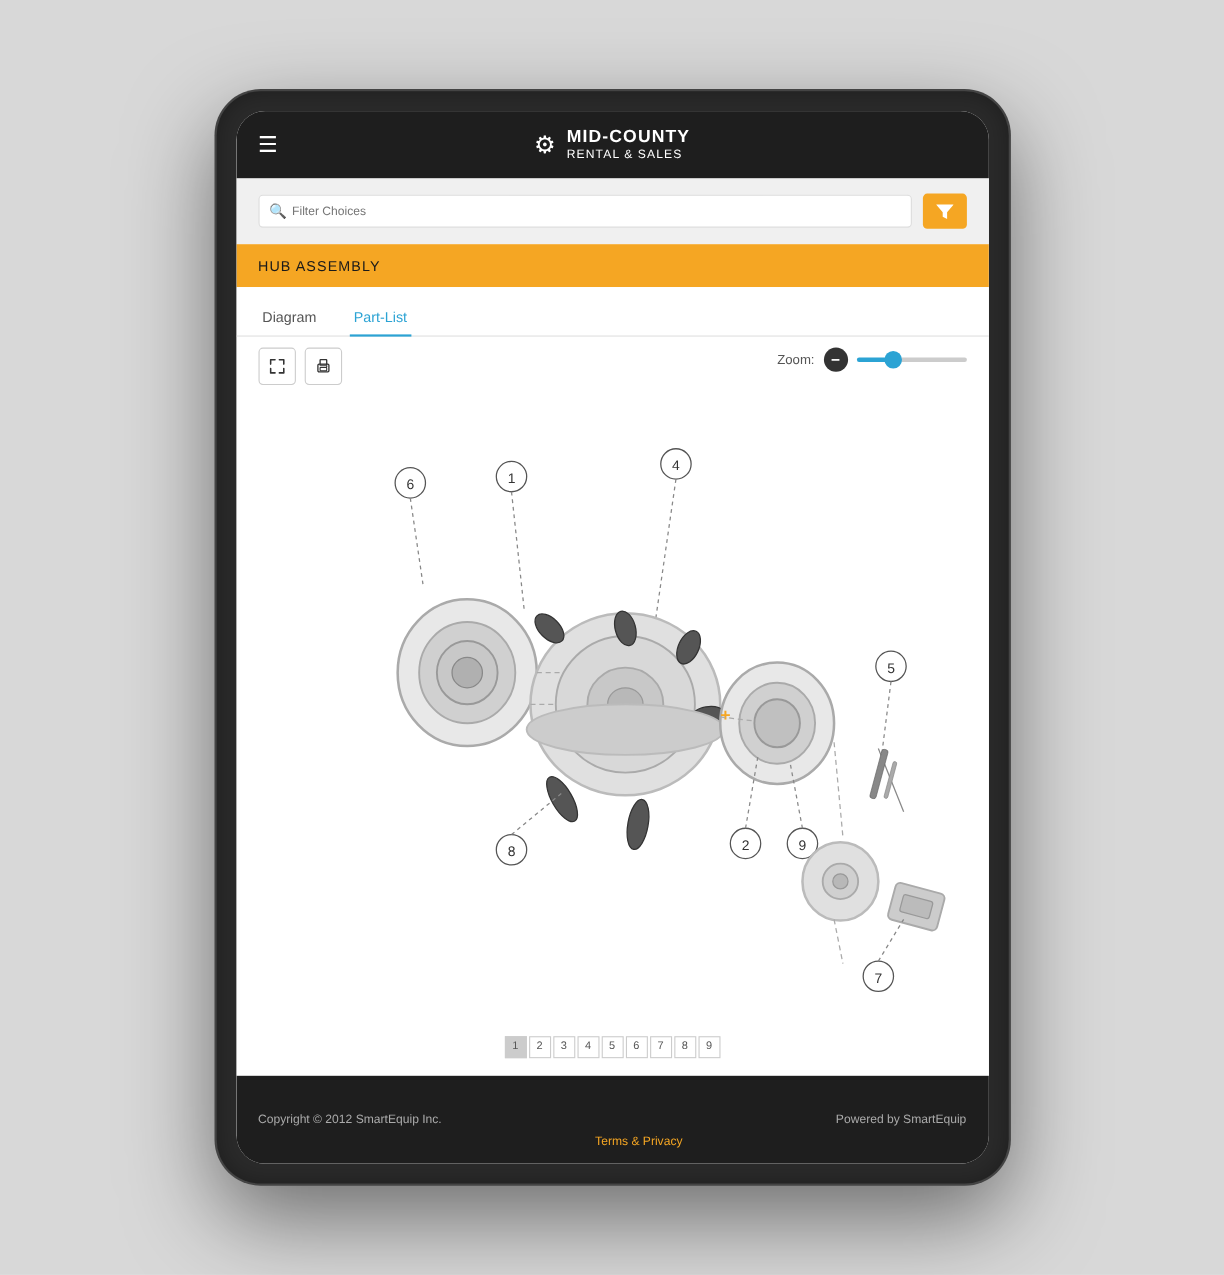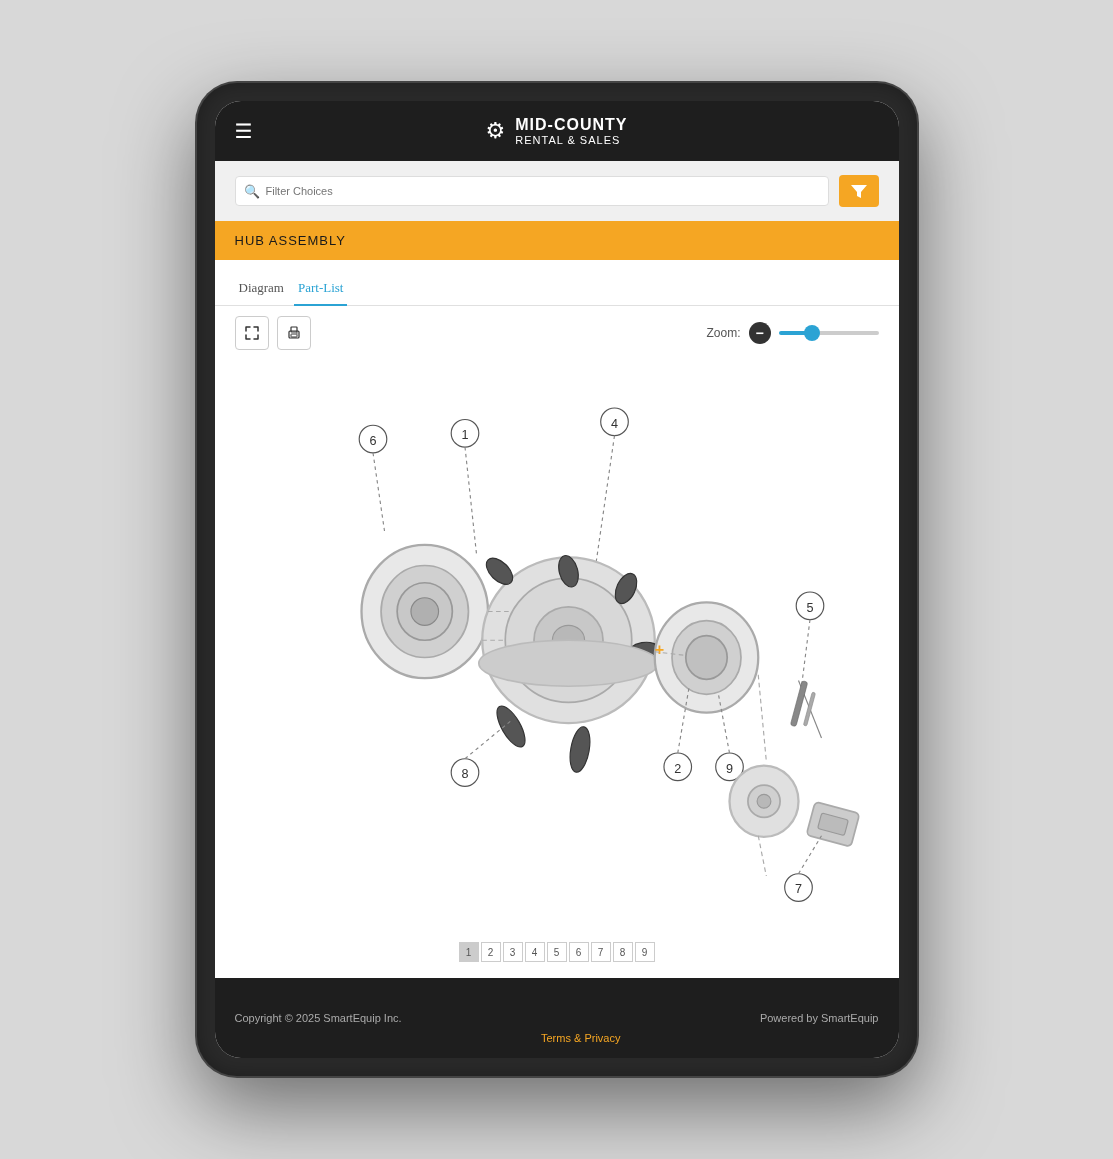--- a/index.html
+++ b/index.html
@@ -145,22 +145,21 @@
       flex: 1;
       background: #fff;
       padding: 0;
     }
 
     
     .tabs {
       display: flex;
       border-bottom: 1px solid #e0e0e0;
       padding: 12px 20px 0;
-      gap: 6px;
-      font-family: Liberation Serif, serif;
+      gap: 26px;
     }
 
     .tab {
       padding: 8px 4px;
       font-size: 13px;
       cursor: pointer;
       border-bottom: 2px solid transparent;
       margin-bottom: -1px;
     }
 
@@ -169,21 +168,21 @@
       border-bottom: 2px solid #2ba3d4;
     }
 
     .tab.inactive {
       color: #555;
     }
 
     
     .diagram-toolbar {
       display: flex;
-      align-items: center;
+      align-items: flex-start;
       padding: 10px 20px;
       gap: 8px;
     }
 
     .toolbar-btn {
       border: 1px solid #ccc;
       background: #fff;
       border-radius: 4px;
       width: 34px;
       height: 34px;
@@ -453,19 +452,19 @@
         <div class="page-num">5</div>
         <div class="page-num">6</div>
         <div class="page-num">7</div>
         <div class="page-num">8</div>
         <div class="page-num">9</div>
       </div>
 
     </div>
 
     <div class="footer">
-      <span>Copyright © 2025 SmartEquip Inc.</span>
+      <span>Copyright © 2012 SmartEquip Inc.</span>
       <span class="footer-terms">Terms &amp; Privacy</span>
       <span class="footer-powered">Powered by SmartEquip</span>
     </div>
 
   </div>
 </div>
 
 </body></html>

